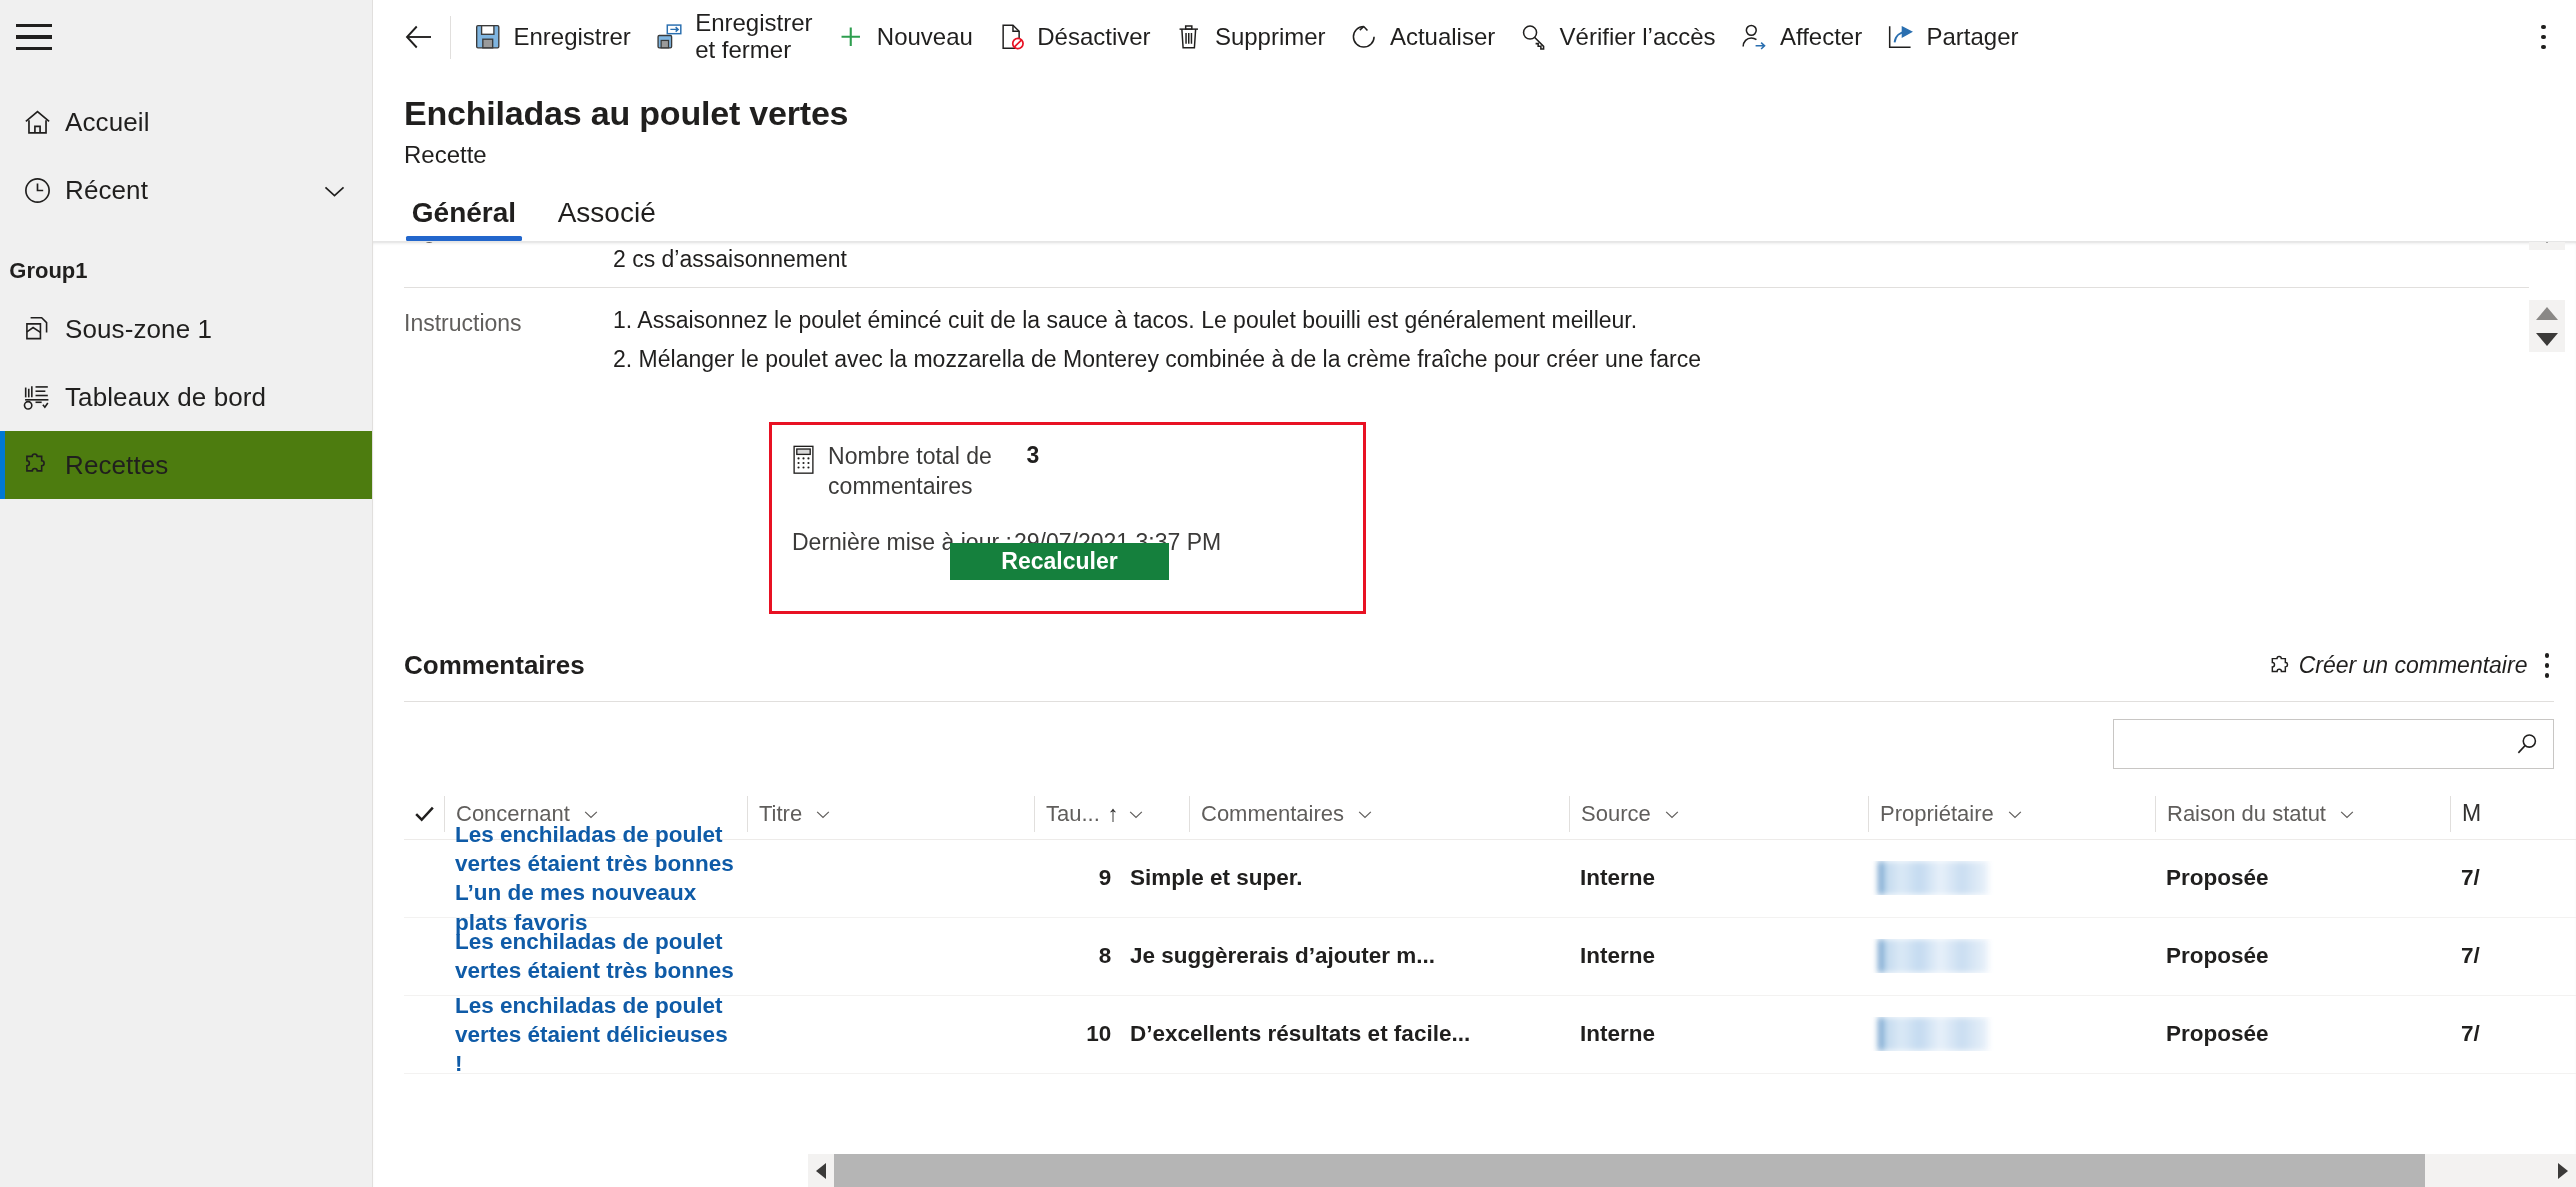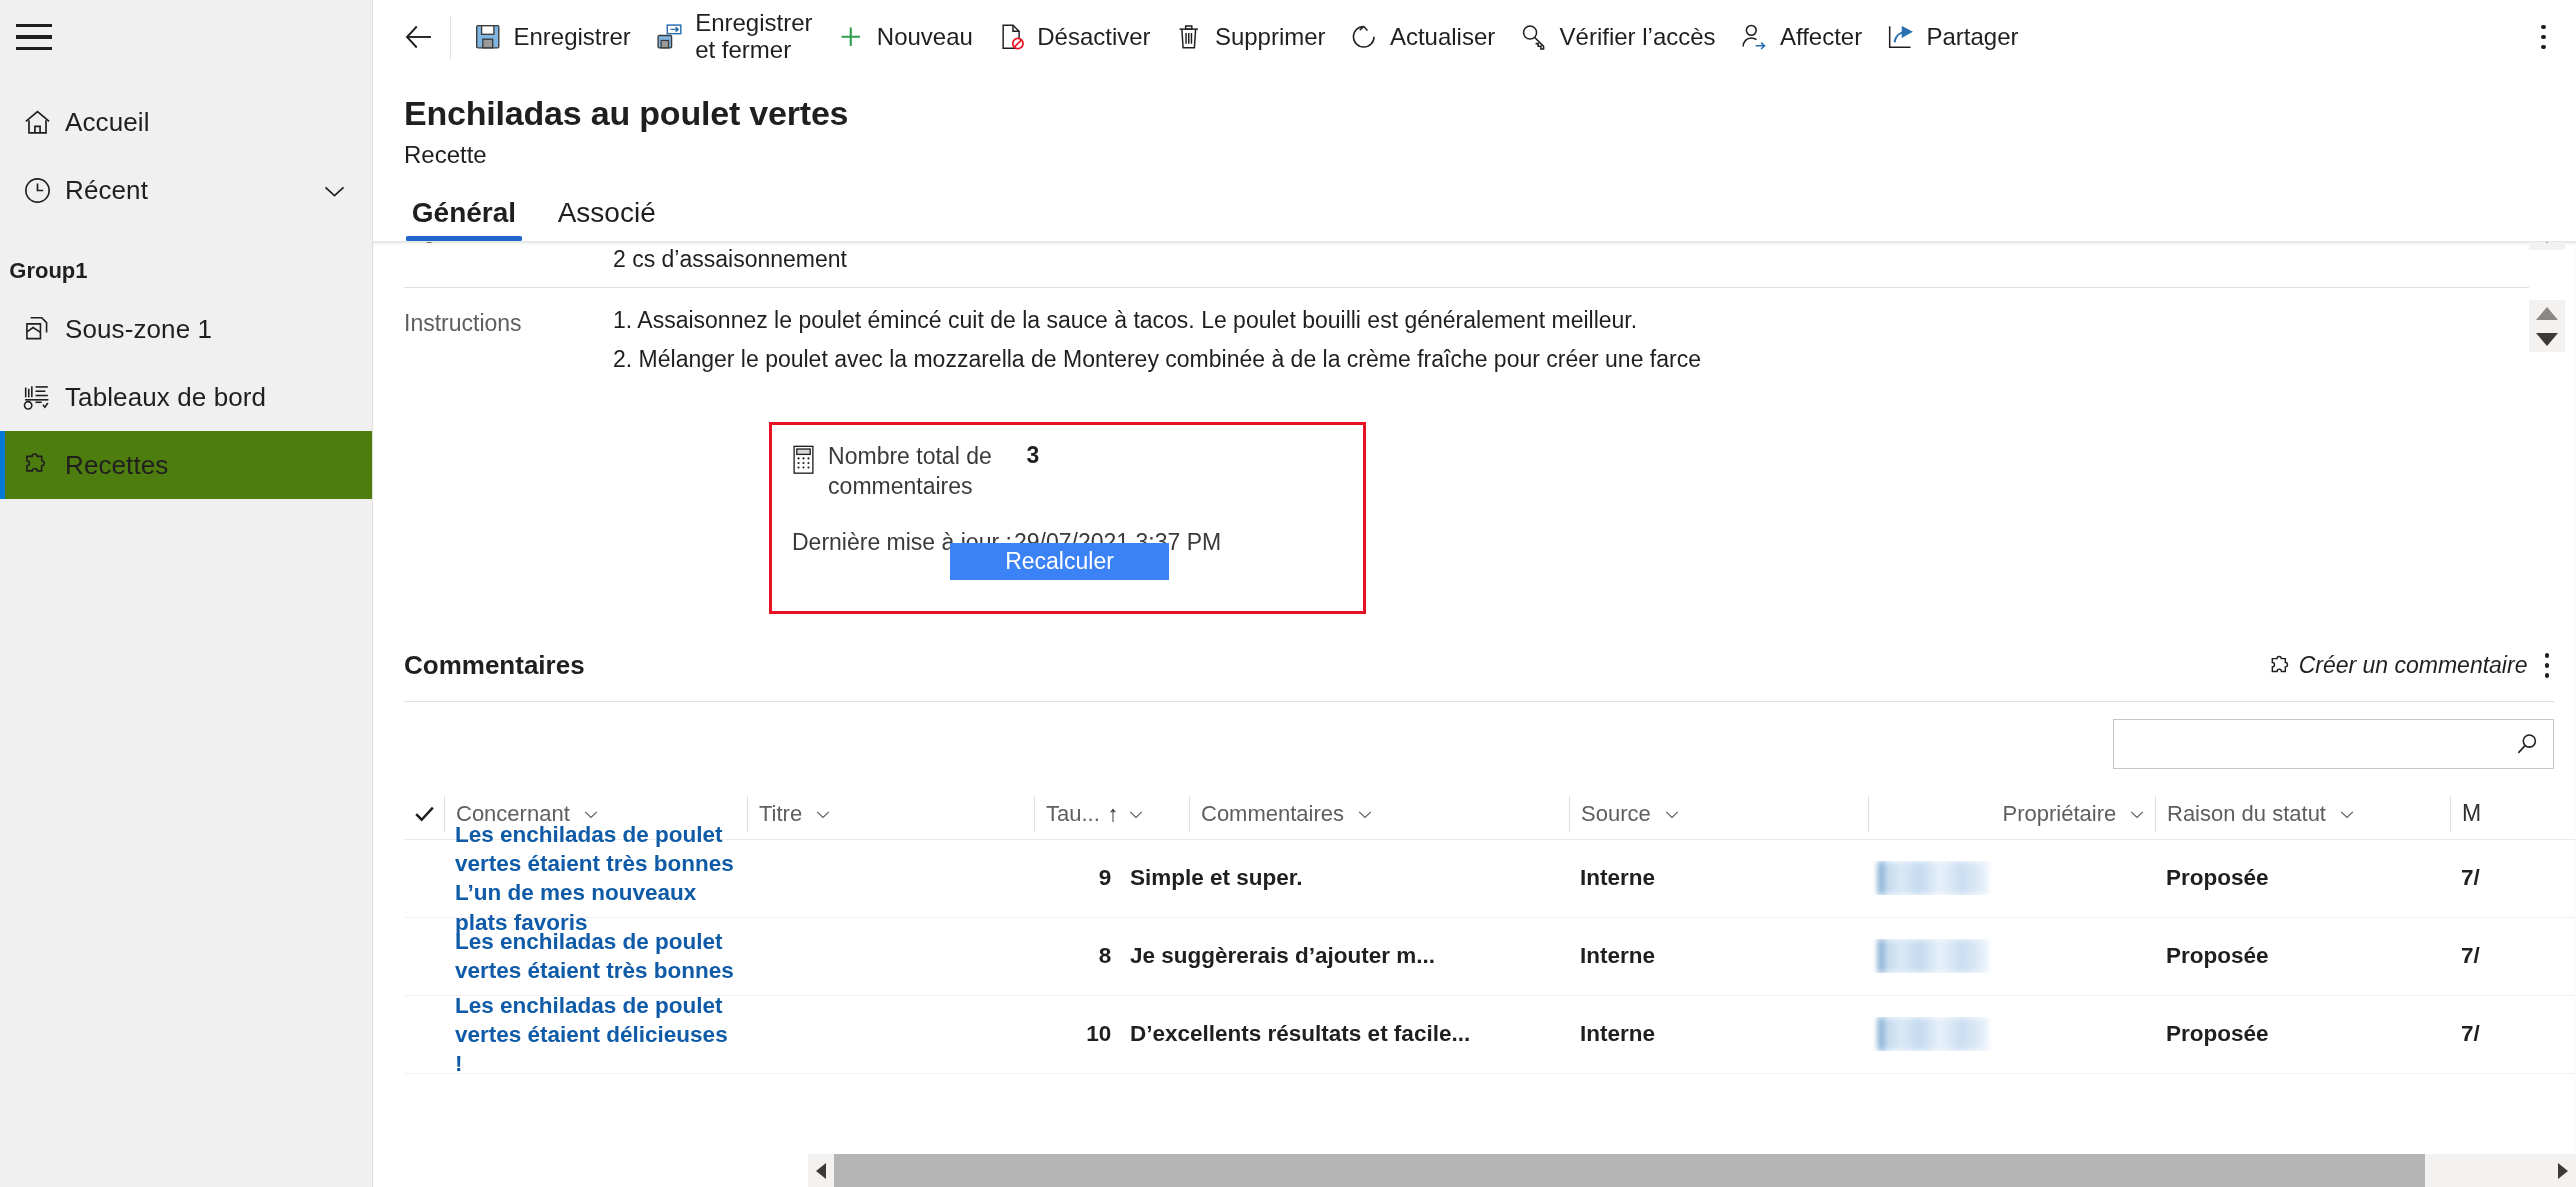--- a/index.html
+++ b/index.html
@@ -190,24 +190,25 @@
     font-size: 23px; color: #3b3a39; line-height: 1.28;
     width: 186px; flex: 0 0 186px; margin-left: 3.1px;
   }
   .calc-val { font-size: 23px; font-weight: 700; color: #201f1e; margin-left: 12.4px; }
   .calc-row2 { display: flex; align-items: center; margin-top: 28px; }
   .calc-lbl2 { font-size: 23px; color: #3b3a39; width: 222px; flex: 0 0 222px; }
   .calc-date { font-size: 23px; color: #3b3a39; }
   #recalc-btn {
     position: absolute; left: 178px; top: 118px;
     width: 219px; height: 37px;
-    background: #3b82f6; color: #ffffff;
+    background: #15803d; color: #ffffff;
     font-size: 23px;
     display: flex; align-items: center; justify-content: center;
     cursor: pointer;
+    font-weight: bold;
   }
 
   
   #comments-section {
     position: absolute; left: 0; right: 0; top: 388px; bottom: 0;
     padding-left: 0;
   }
   #comments-head {
     display: flex; align-items: center;
     padding: 0 22px 0 31px;
@@ -284,21 +285,21 @@
     vertical-align: middle;
   }
 
   
   .c-check  { width: 40px;  flex: 0 0 40px; }
   .c-conc   { width: 303px; flex: 0 0 303px; }
   .c-titre  { width: 287px; flex: 0 0 287px; }
   .c-taux   { width: 155px; flex: 0 0 155px; }
   .c-comm   { width: 380px; flex: 0 0 380px; }
   .c-src    { width: 299px; flex: 0 0 299px; }
-  .c-prop   { width: 287px; flex: 0 0 287px; justify-content: flex-end; }
+  .c-prop   { width: 287px; flex: 0 0 287px; }
   .c-raison { width: 295px; flex: 0 0 295px; }
   .c-m      { width: 93px; flex: 0 0 93px; }
 
   
   #hscroll {
     position: absolute; left: 435px; right: 0; bottom: 0;
     height: 33px; background: #f3f2f1;
     display: flex; align-items: center;
   }
   #hs-left, #hs-right {

